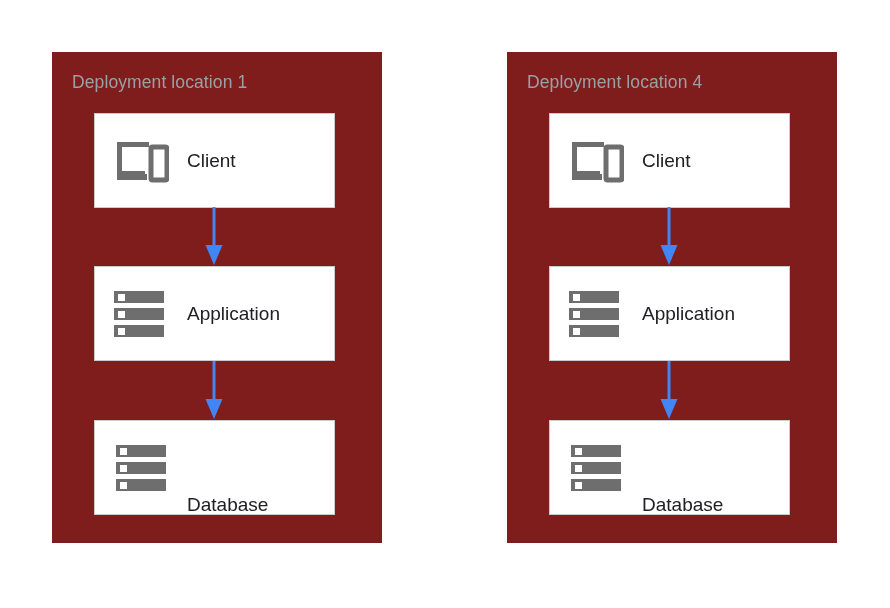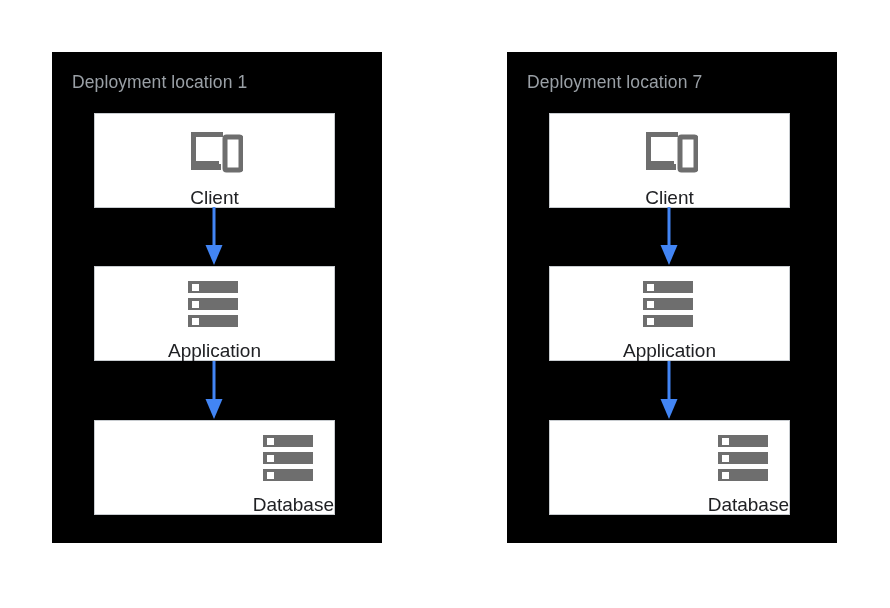--- a/index.html
+++ b/index.html
@@ -23,21 +23,21 @@
     width: 890px;
     height: 608px;
   }
 
   
   .deployment-panel {
     position: absolute;
     top: 52px;
     width: 330px;
     height: 491px;
-    background: #000000;
+    background: #7f1d1d;
     box-sizing: border-box;
   }
   #deployment-panel-1 { left: 52px; }
   #deployment-panel-2 { left: 507px; }
 
   .panel-title {
     position: absolute;
     left: 20px;
     top: 22px;
     font-size: 17.5px;
@@ -50,21 +50,21 @@
   
   .node-box {
     position: absolute;
     left: 42px;
     width: 241px;
     height: 95px;
     background: #ffffff;
     border: 1px solid #c8ccd0;
     box-sizing: border-box;
     display: flex;
-    flex-direction: column;
+    flex-direction: row;
     align-items: center;
   }
   .node-box.tier-client      { top: 61px; }
   .node-box.tier-application { top: 214px; }
   .node-box.tier-database    { top: 368px; align-items: flex-end; }
 
   .node-icon-slot {
     width: 92px;
     min-width: 92px;
     height: 100%;
@@ -151,21 +151,21 @@
           <rect x="6" y="38" width="7" height="7" fill="#ffffff"></rect>
         </svg>
       </div>
       <div class="node-label">Database</div>
     </div>
 
   </div>
 
   <div id="deployment-panel-2" class="deployment-panel">
 
-    <div class="panel-title">Deployment location 7</div>
+    <div class="panel-title">Deployment location 4</div>
 
     <div class="node-box tier-client">
       <div class="node-icon-slot">
         <svg class="icon-svg" width="56" height="46" viewBox="0 0 56 46" aria-hidden="true">
           <path d="M4 4 h32 v5 H9 v24 h23 v5 H4 Z" fill="#6e6e6e"></path>
           <rect x="4" y="36" width="30" height="6" fill="#6e6e6e"></rect>
           <rect x="38" y="9" width="16" height="33" rx="1.5" fill="none" stroke="#6e6e6e" stroke-width="5"></rect>
         </svg>
       </div>
       <div class="node-label">Client</div>

